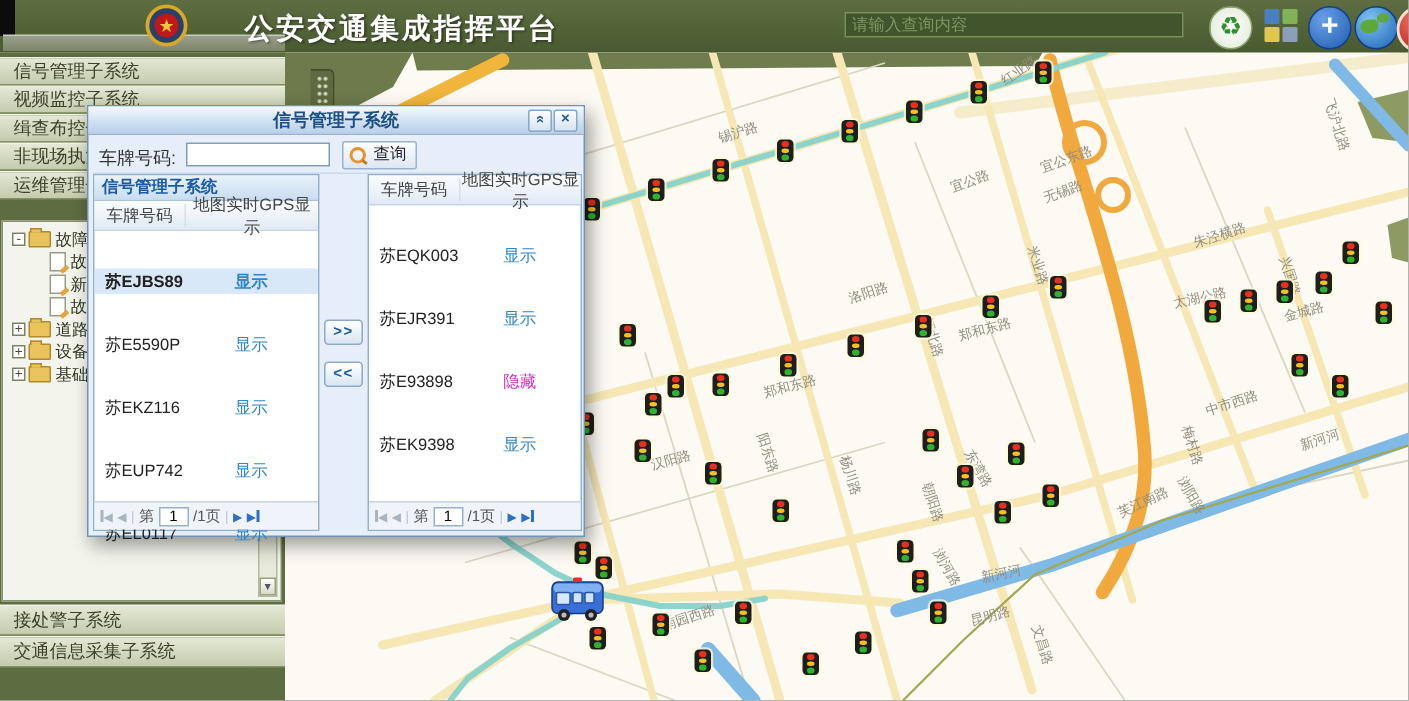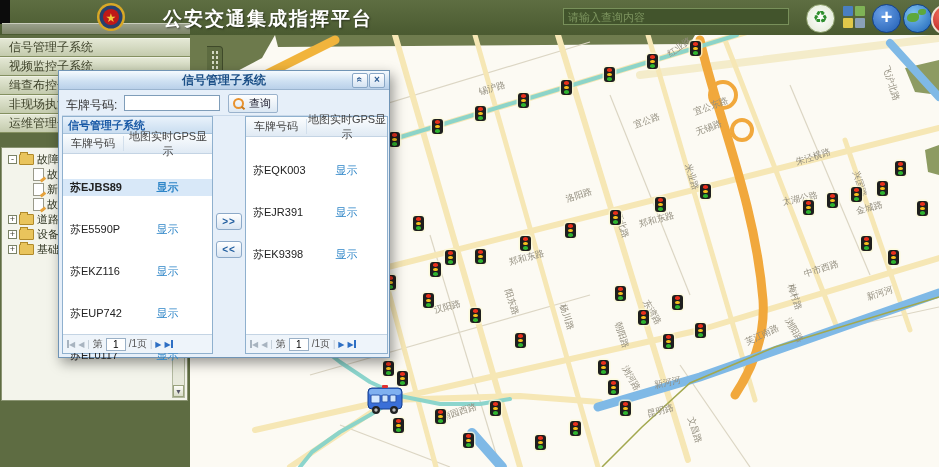--- a/index.html
+++ b/index.html
@@ -189,20 +189,24 @@
             <span class="fold"></span>
             <span>基础设置</span>
           </div>
         </div>
       <div class="scrollbar">
         <div class="sb-btn sb-up">▲</div>
         <div class="sb-thumb"></div>
         <div class="sb-btn sb-down">▼</div>
       </div>
     </div>
+    <div class="acc-bottom">
+        <div class="acc-item">接处警子系统</div>
+        <div class="acc-item">交通信息采集子系统</div>
+      </div>
   </div>
 
   <div class="map">
     <svg id="map-svg" width="749" height="432" viewBox="0 0 749 432">
         <polygon points="0,0 85,0 72,23 15,53 0,60" fill="#6d7a4c"></polygon>
         <polygon points="85,0 505,0 500,9 88,12" fill="#6f7c4e"></polygon>
         <polygon points="715,33 749,25 749,60 725,57" fill="#8d9b62"></polygon>
         <polygon points="735,115 749,110 749,140 738,137" fill="#8d9b62"></polygon>
         <polyline points="60,110 400,7" fill="none" stroke="#dcd6c4" stroke-width="1.2"></polyline>
         <polyline points="120,340 400,260" fill="none" stroke="#dcd6c4" stroke-width="1.2"></polyline>
@@ -596,20 +600,24 @@
       <div id="rows-right">
           <div class="trow">
             <div class="c1">苏EQK003</div>
             <div class="c2"><span class="lnk">显示</span></div>
           </div>
           <div class="trow">
             <div class="c1">苏EJR391</div>
             <div class="c2"><span class="lnk">显示</span></div>
           </div>
           <div class="trow">
+            <div class="c1">苏E93898</div>
+            <div class="c2"><span class="lnk hide">隐藏</span></div>
+          </div>
+          <div class="trow">
             <div class="c1">苏EK9398</div>
             <div class="c2"><span class="lnk">显示</span></div>
           </div>
         </div>
       <div class="pager">
         <span class="pg dis"><span class="bar"></span>◀</span>
         <span class="pg dis">◀</span>
         <span class="sep">|</span>
         <span>第</span>
         <input class="pg-input" value="1" style="">

